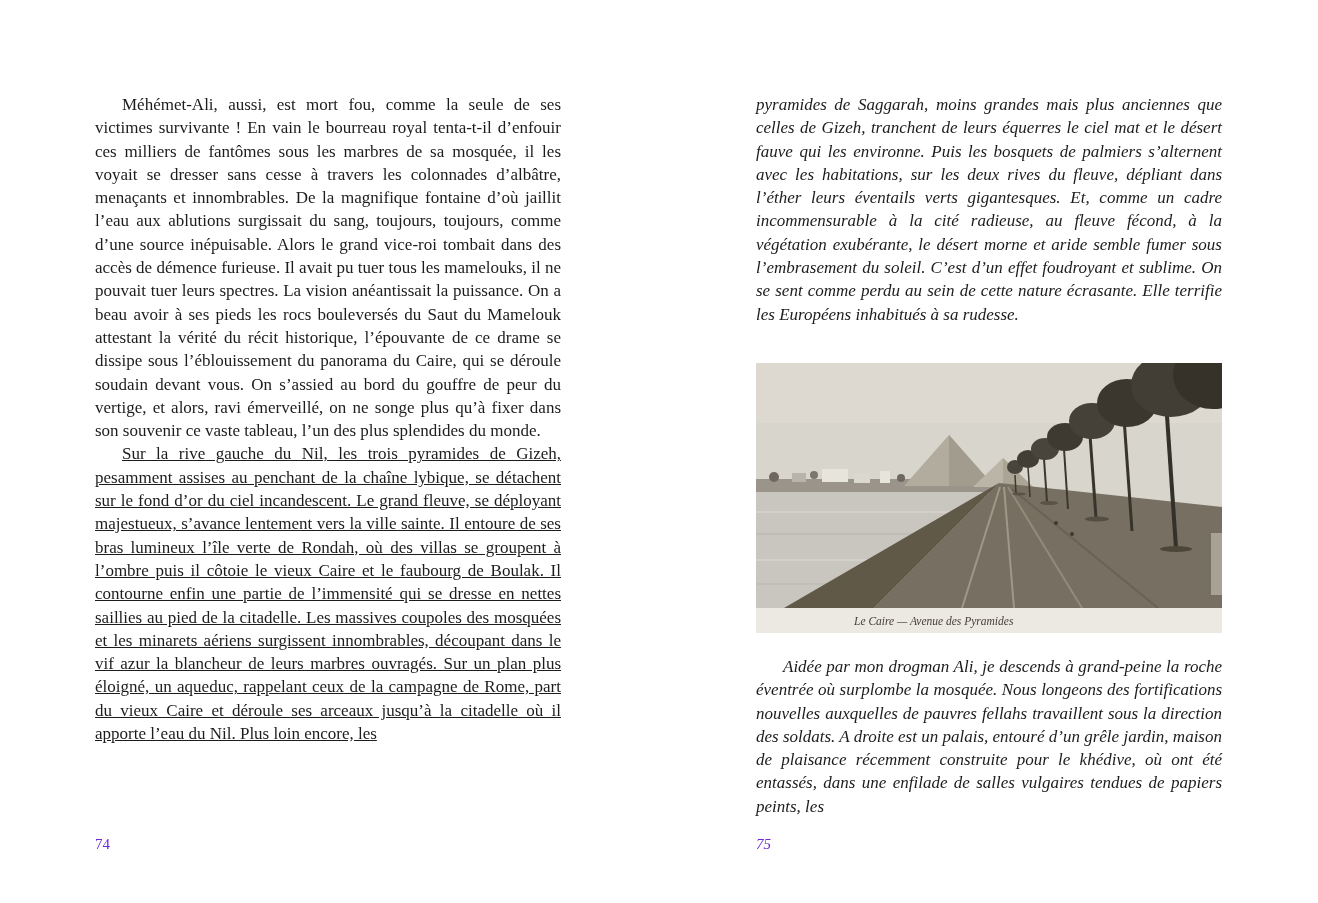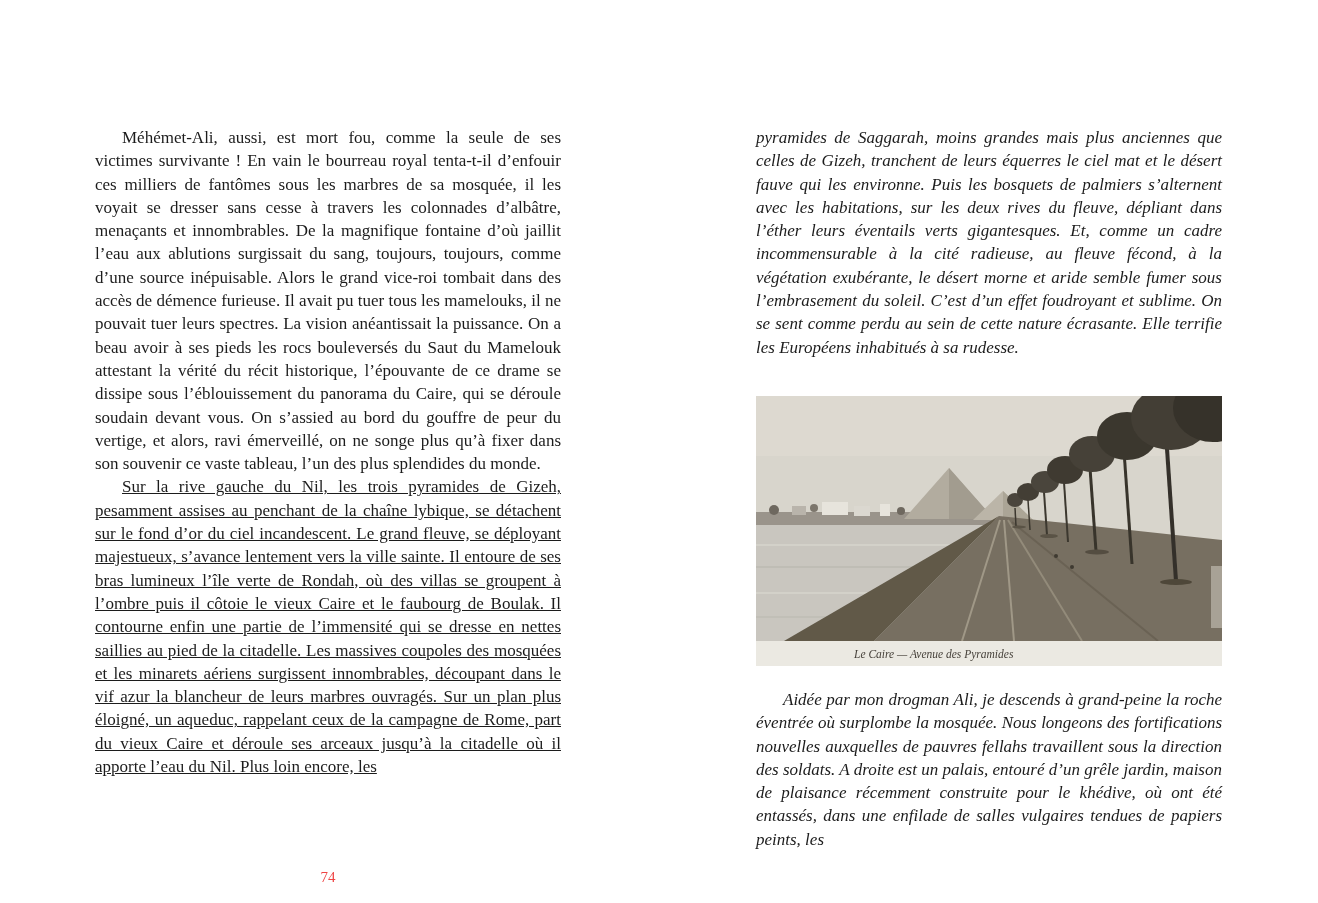--- a/index.html
+++ b/index.html
@@ -6,21 +6,21 @@
   html, body { margin: 0; padding: 0; }
   body {
     width: 1318px;
     height: 903px;
     background: #ffffff;
     font-family: "Liberation Serif", serif;
     color: #1c1c1c;
     position: relative;
     overflow: hidden;
   }
-  .spread { position: absolute; inset: 0; margin-top: 33px; }
+  .spread { position: absolute; inset: 0; }
   .page {
     position: absolute;
     top: 93px;
     width: 466px;
     height: 790px;
   }
   .page-left  { left: 95px; }
   .page-right { left: 756px; font-style: italic; }
   .page p {
     margin: 0;
@@ -45,23 +45,23 @@
     position: absolute;
     top: 562px;
     left: 0;
     width: 466px;
   }
   .page-number {
     position: absolute;
     top: 743px;
     left: 0;
     width: 100%;
-    text-align: center;
+    text-align: left;
     font-size: 15px;
-    color: #ef4444;
+    color: #6d28d9;
   }
 </style>
 </head>
 <body>
 
 <div class="spread">
 
   <section class="page page-left">
     <p class="indented">Méhémet-Ali, aussi, est mort fou, comme la seule de ses victimes survivante ! En vain le bourreau royal tenta-t-il d’enfouir ces milliers de fantômes sous les marbres de sa mosquée, il les voyait se dresser sans cesse à travers les colonnades d’albâtre, menaçants et innombrables. De la magnifique fontaine d’où jaillit l’eau aux ablutions surgissait du sang, toujours, toujours, comme d’une source inépuisable. Alors le grand vice-roi tombait dans des accès de démence furieuse. Il avait pu tuer tous les mamelouks, il ne pouvait tuer leurs spectres. La vision anéantissait la puissance. On a beau avoir à ses pieds les rocs bouleversés du Saut du Mamelouk attestant la vérité du récit historique, l’épouvante de ce drame se dissipe sous l’éblouissement du panorama du Caire, qui se déroule soudain devant vous. On s’assied au bord du gouffre de peur du vertige, et alors, ravi émerveillé, on ne songe plus qu’à fixer dans son souvenir ce vaste tableau, l’un des plus splendides du monde.</p>
     <p class="indented para-gap">Sur la rive gauche du Nil, les trois pyramides de Gizeh, pesamment assises au penchant de la chaîne lybique, se détachent sur le fond d’or du ciel incandescent. Le grand fleuve, se déployant majestueux, s’avance lentement vers la ville sainte. Il entoure de ses bras lumineux l’île verte de Rondah, où des villas se groupent à l’ombre puis il côtoie le vieux Caire et le faubourg de Boulak. Il contourne enfin une partie de l’immensité qui se dresse en nettes saillies au pied de la citadelle. Les massives coupoles des mosquées et les minarets aériens surgissent innombrables, découpant dans le vif azur la blancheur de leurs marbres ouvragés. Sur un plan plus éloigné, un aqueduc, rappelant ceux de la campagne de Rome, part du vieux Caire et déroule ses arceaux jusqu’à la citadelle où il apporte l’eau du Nil. Plus loin encore, les</p>
@@ -141,15 +141,16 @@
 
         <g>
           <rect x="0" y="245" width="466" height="25" fill="#ebe9e2"></rect>
           <text x="98" y="262" font-size="11.5" fill="#46413a" font-family="Liberation Serif, serif">Le Caire — Avenue des Pyramides</text>
         </g>
       </svg>
     </figure>
 
     <p class="indented after-photo">Aidée par mon drogman Ali, je descends à grand-peine la roche éventrée où surplombe la mosquée. Nous longeons des fortifications nouvelles auxquelles de pauvres fellahs travaillent sous la direction des soldats. A droite est un palais, entouré d’un grêle jardin, maison de plaisance récemment construite pour le khédive, où ont été entassés, dans une enfilade de salles vulgaires tendues de papiers peints, les</p>
 
+    <div class="page-number">75</div>
   </section>
 
 </div>
 
 </body></html>

